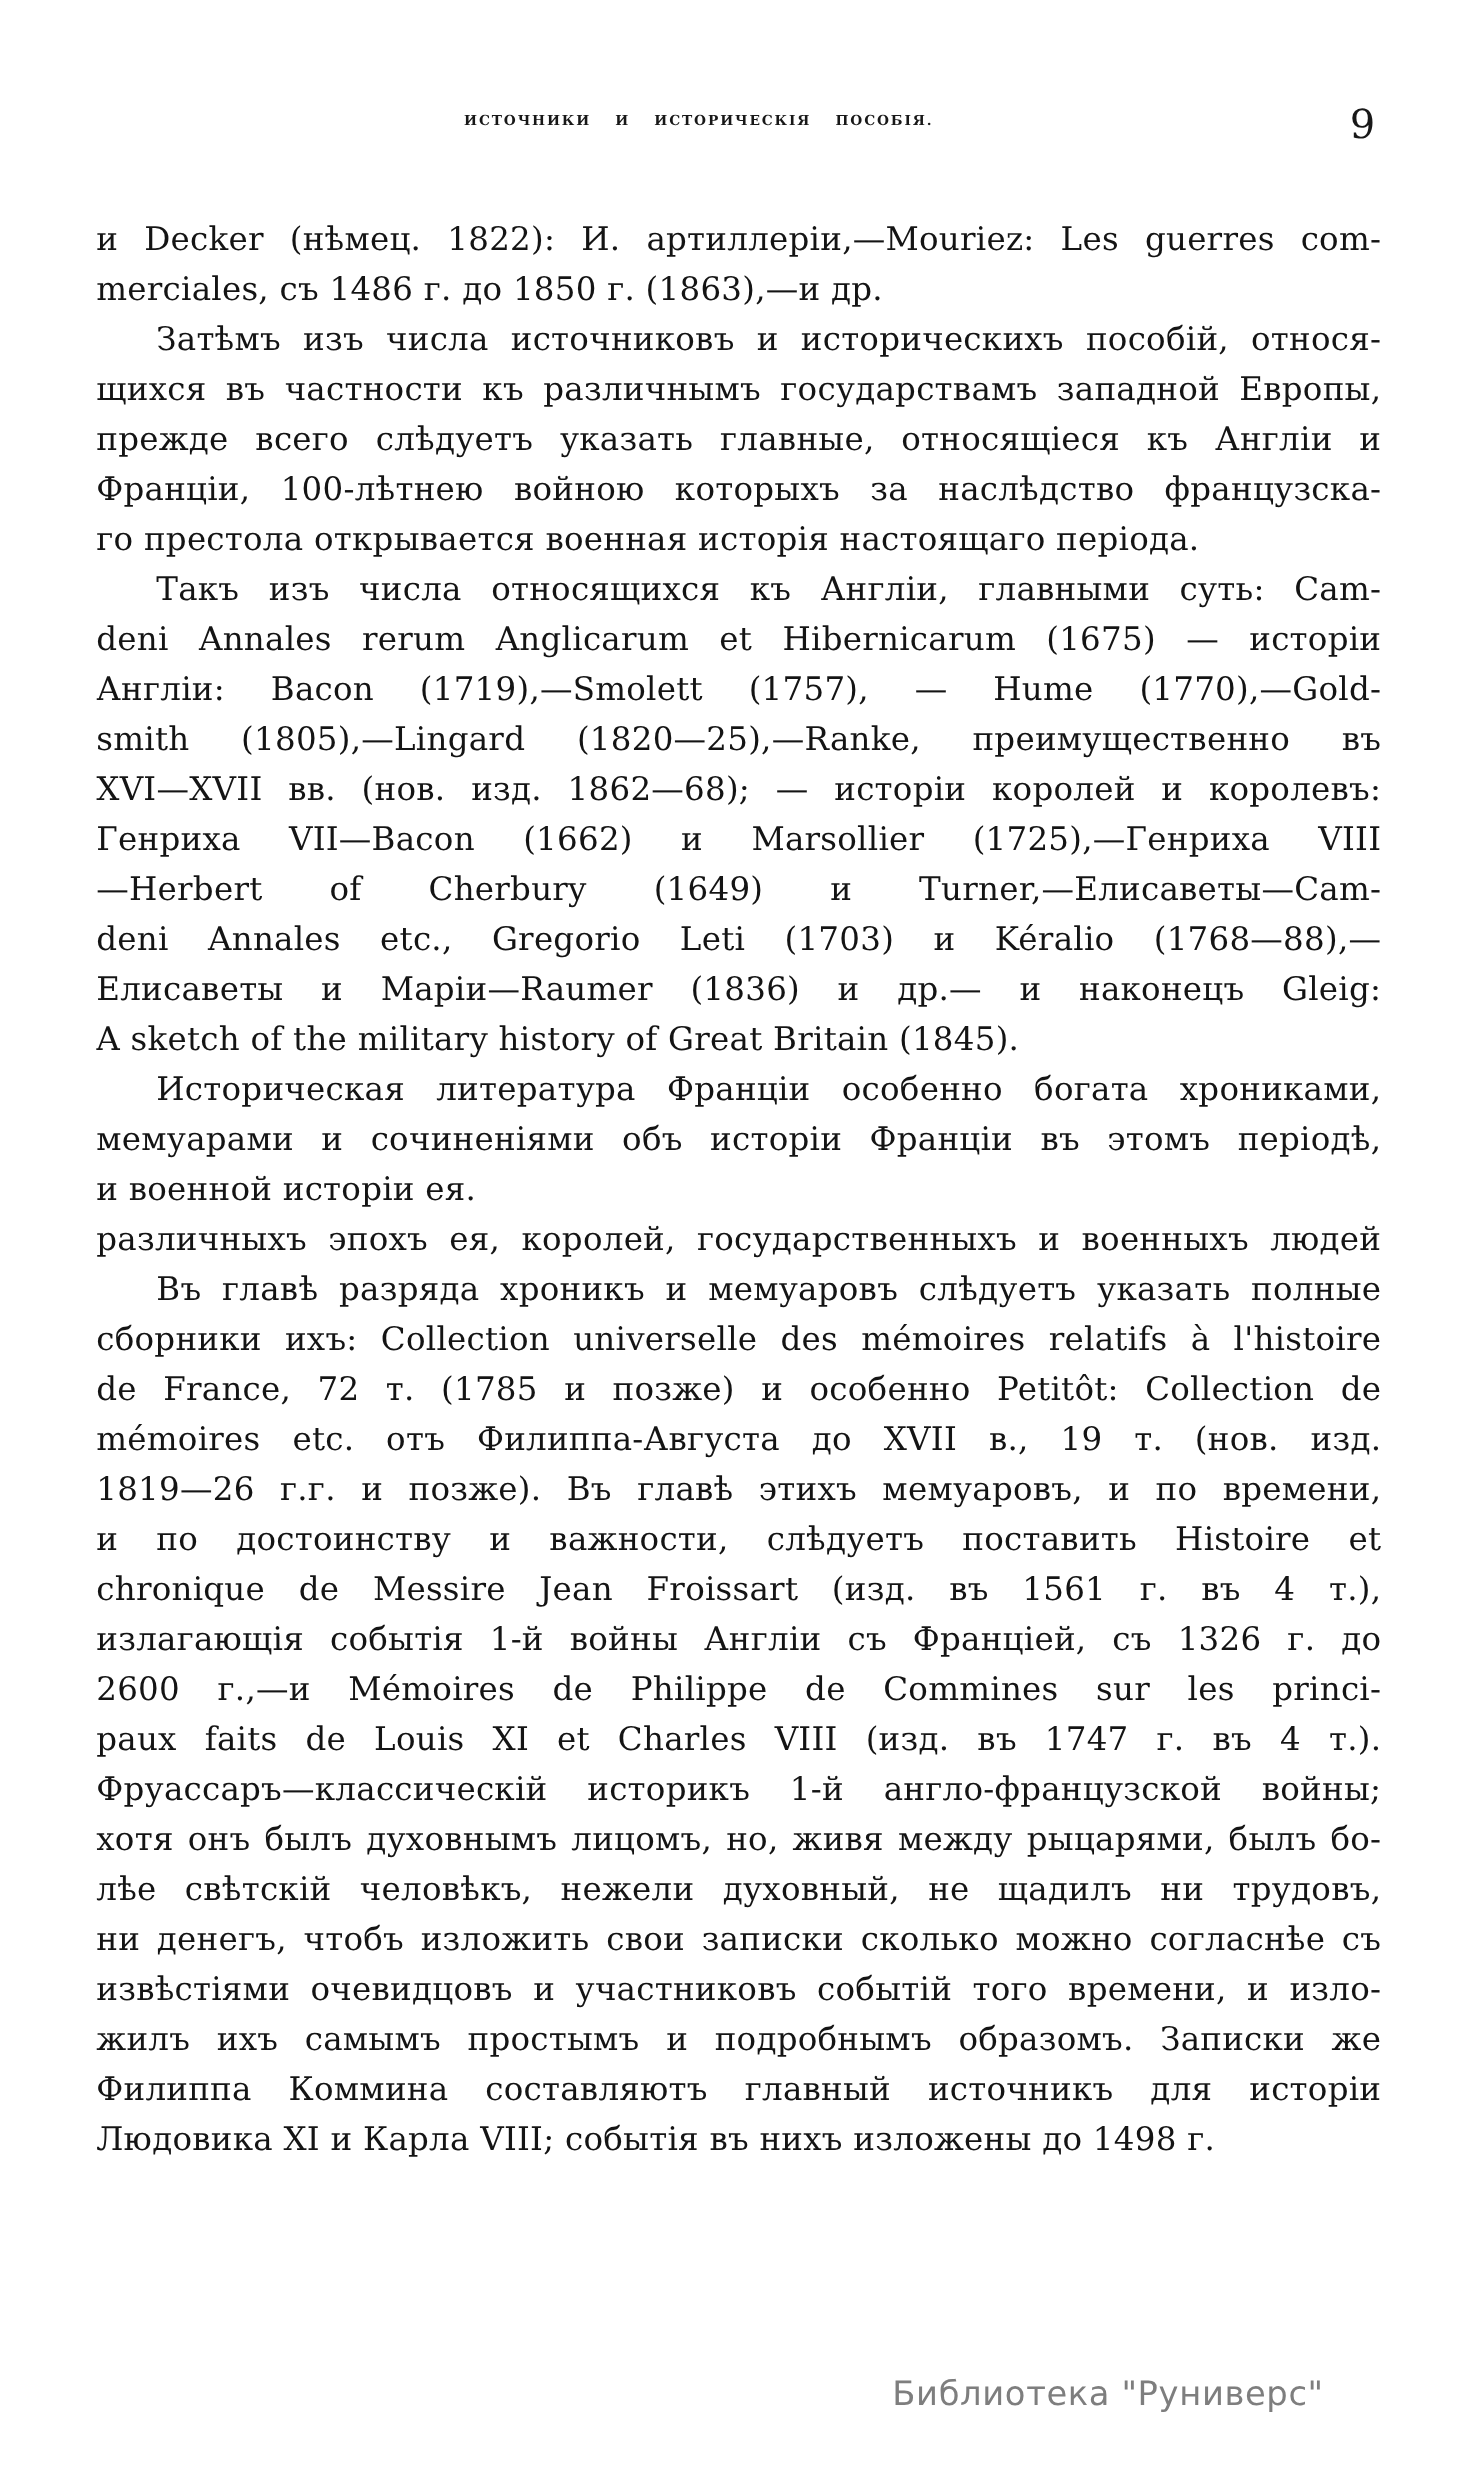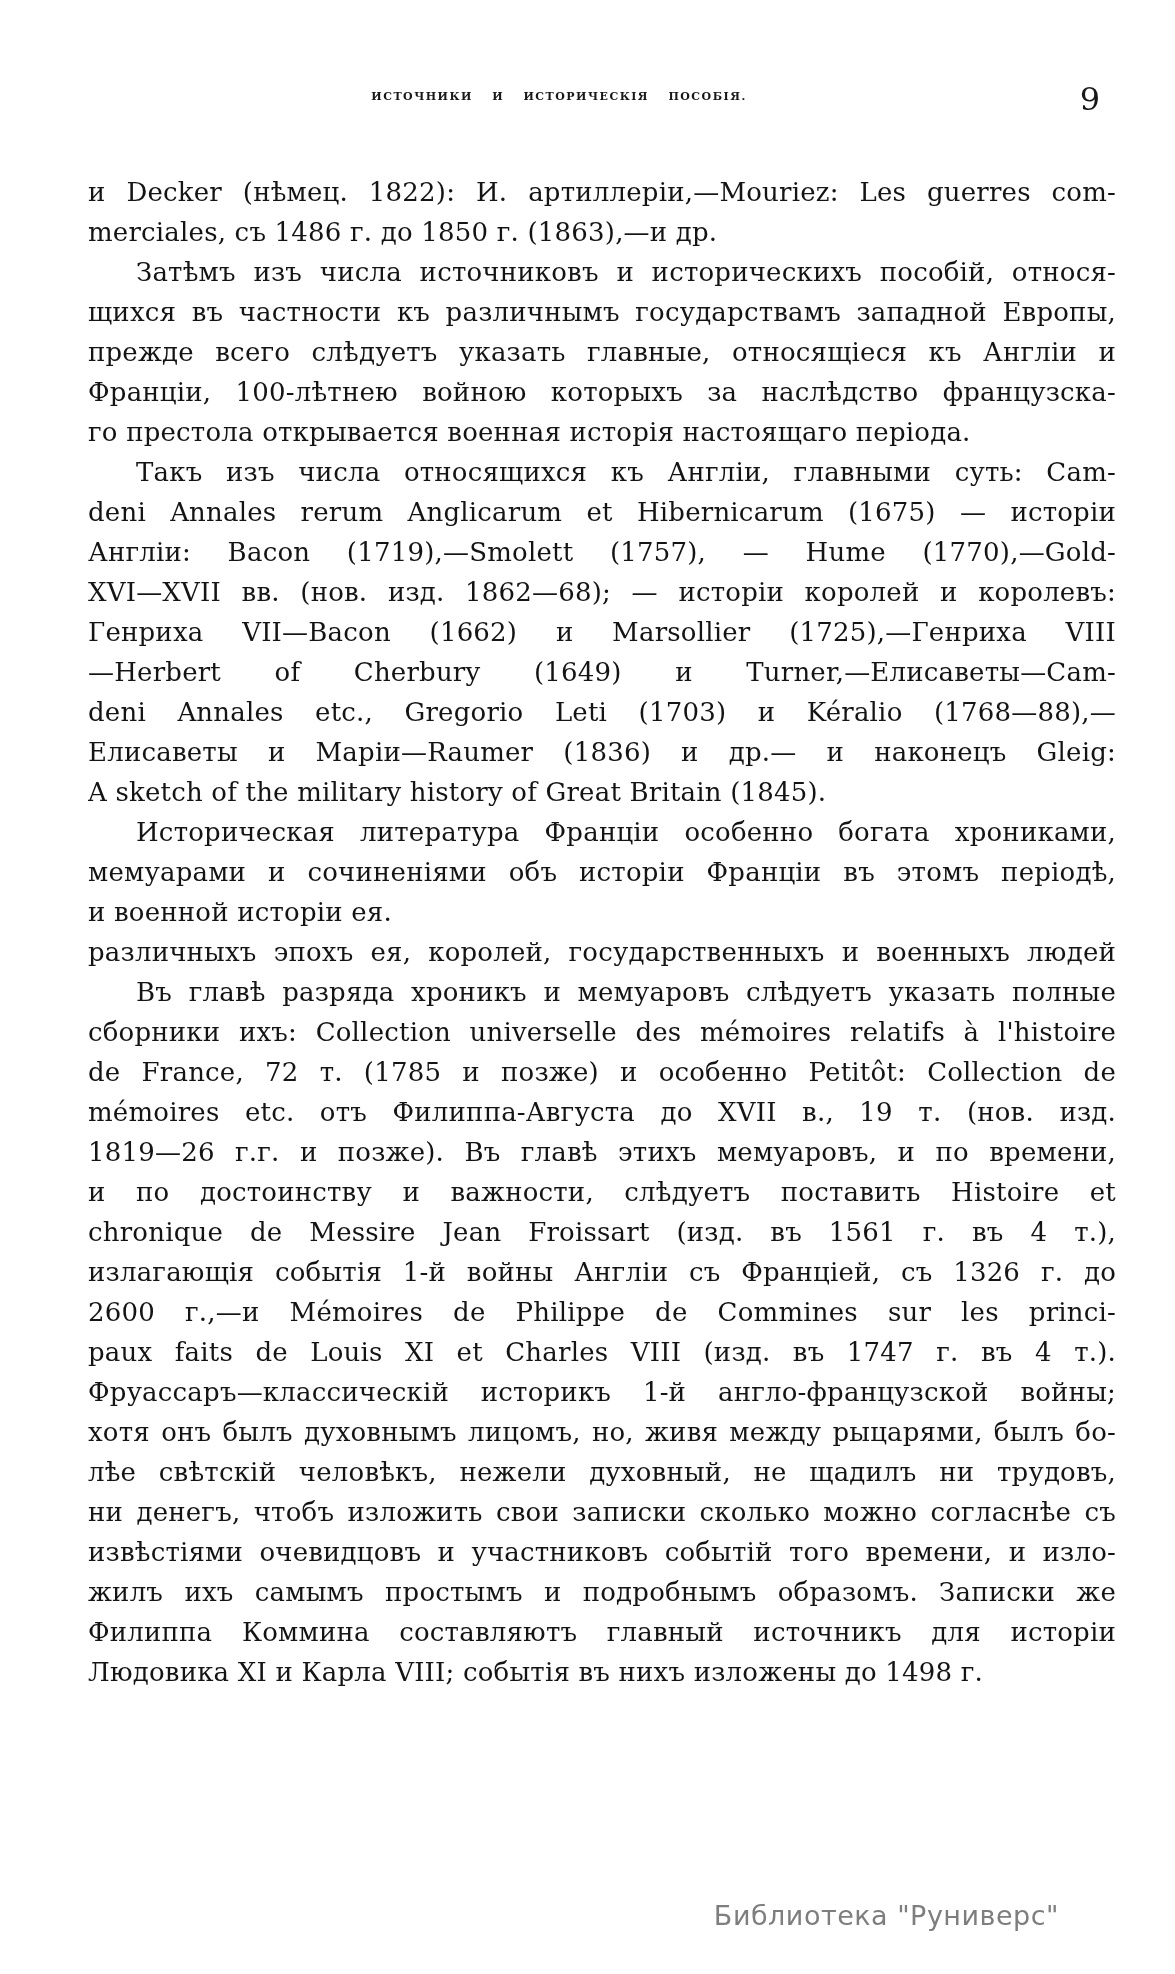--- a/index.html
+++ b/index.html
@@ -44,21 +44,21 @@
     width: 100px;
     text-align: center;
     font-size: 32px;
     color: #181818;
     font-family: "DejaVu Serif", serif;
   }
   
   .text-block {
     position: absolute;
     top: 172px;
-    left: 88px;
+    left: 77px;
     width: 1028px;
   }
   .paragraph { margin: 0; }
   .line {
     height: 40px;
     line-height: 40px;
     font-size: 26px;
     text-align: justify;
     text-align-last: justify;
     overflow: hidden;
@@ -98,20 +98,21 @@
         <div class="line indent">Затѣмъ изъ числа источниковъ и историческихъ пособій, относя-</div>
         <div class="line">щихся въ частности къ различнымъ государствамъ западной Европы,</div>
         <div class="line">прежде всего слѣдуетъ указать главные, относящіеся къ Англіи и</div>
         <div class="line">Франціи, 100-лѣтнею войною которыхъ за наслѣдство французска-</div>
         <div class="line closing">го престола открывается военная исторія настоящаго періода.</div>
       </div>
       <div class="paragraph">
         <div class="line indent">Такъ изъ числа относящихся къ Англіи, главными суть: Cam-</div>
         <div class="line">deni Annales rerum Anglicarum et Hibernicarum (1675) — исторіи</div>
         <div class="line">Англіи: Bacon (1719),—Smolett (1757), — Hume (1770),—Gold-</div>
+        <div class="line">smith (1805),—Lingard (1820—25),—Ranke, преимущественно въ</div>
         <div class="line">XVI—XVII вв. (нов. изд. 1862—68); — исторіи королей и королевъ:</div>
         <div class="line">Генриха VII—Bacon (1662) и Marsollier (1725),—Генриха VIII</div>
         <div class="line">—Herbert of Cherbury (1649) и Turner,—Елисаветы—Cam-</div>
         <div class="line">deni Annales etc., Gregorio Leti (1703) и Kéralio (1768—88),—</div>
         <div class="line">Елисаветы и Маріи—Raumer (1836) и др.— и наконецъ Gleig:</div>
         <div class="line closing">A sketch of the military history of Great Britain (1845).</div>
       </div>
       <div class="paragraph">
         <div class="line indent">Историческая литература Франціи особенно богата хрониками,</div>
         <div class="line">мемуарами и сочиненіями объ исторіи Франціи въ этомъ періодѣ,</div>

